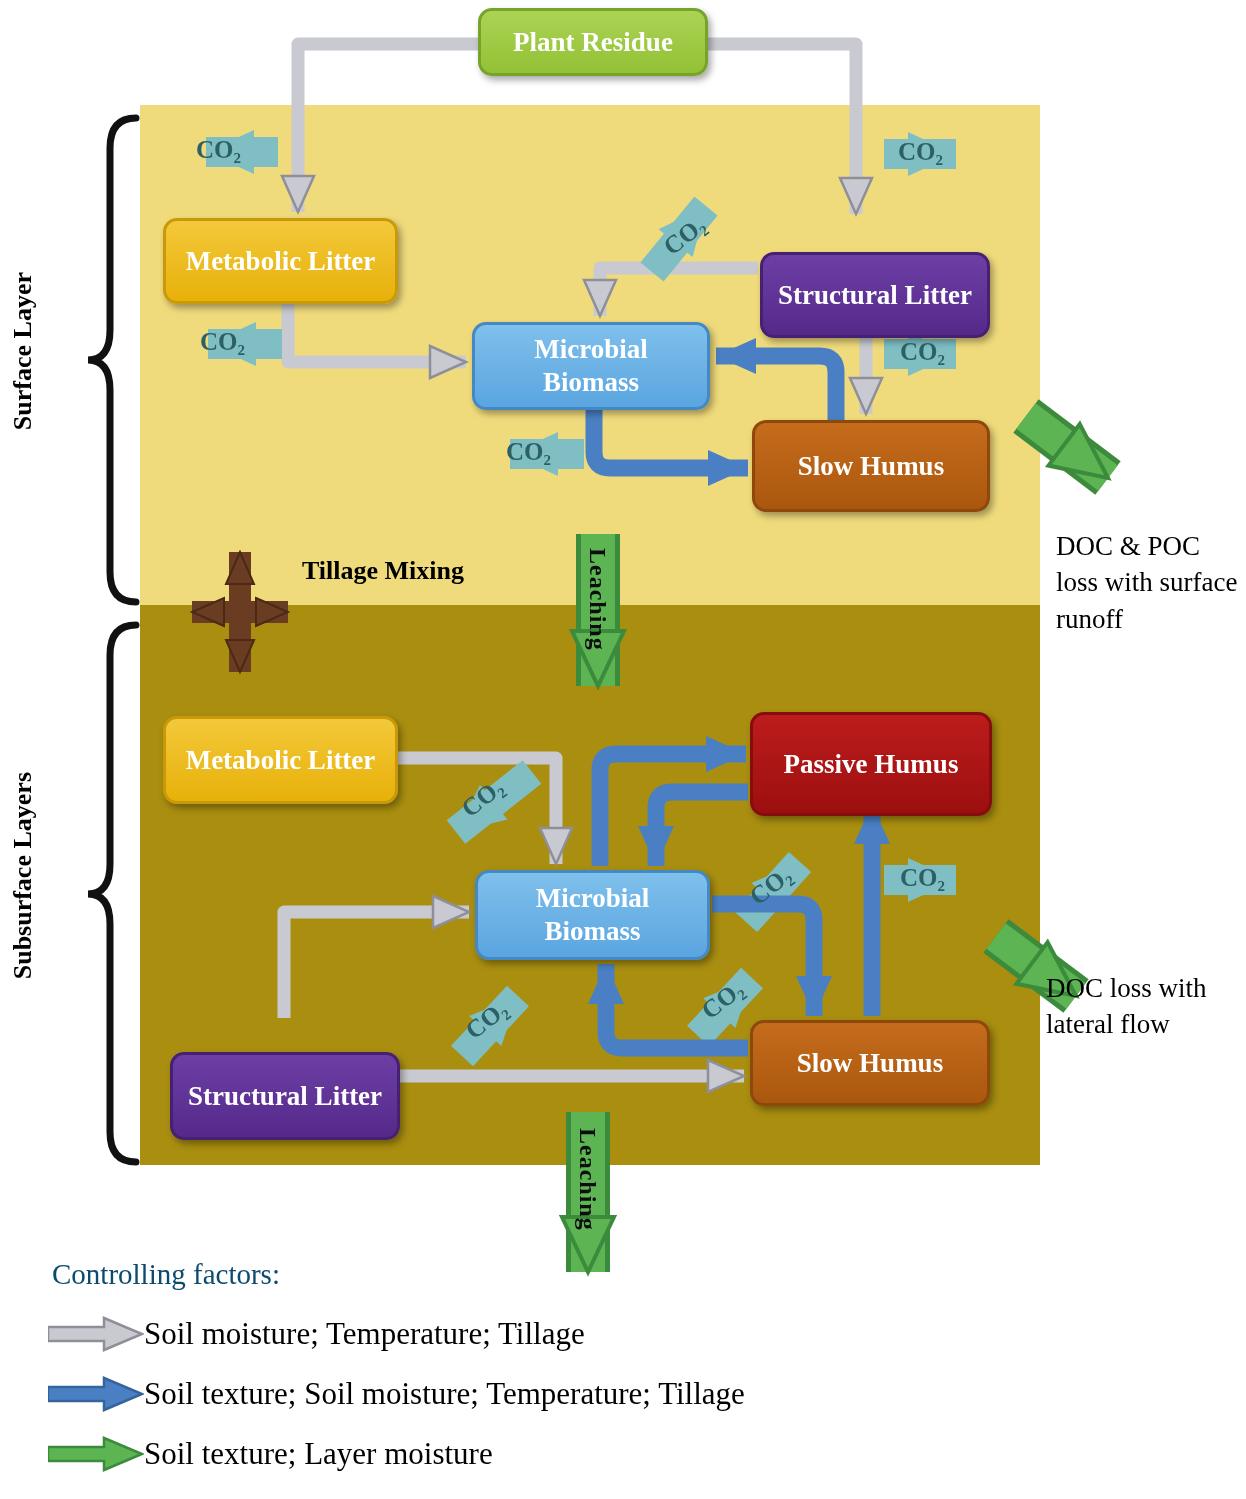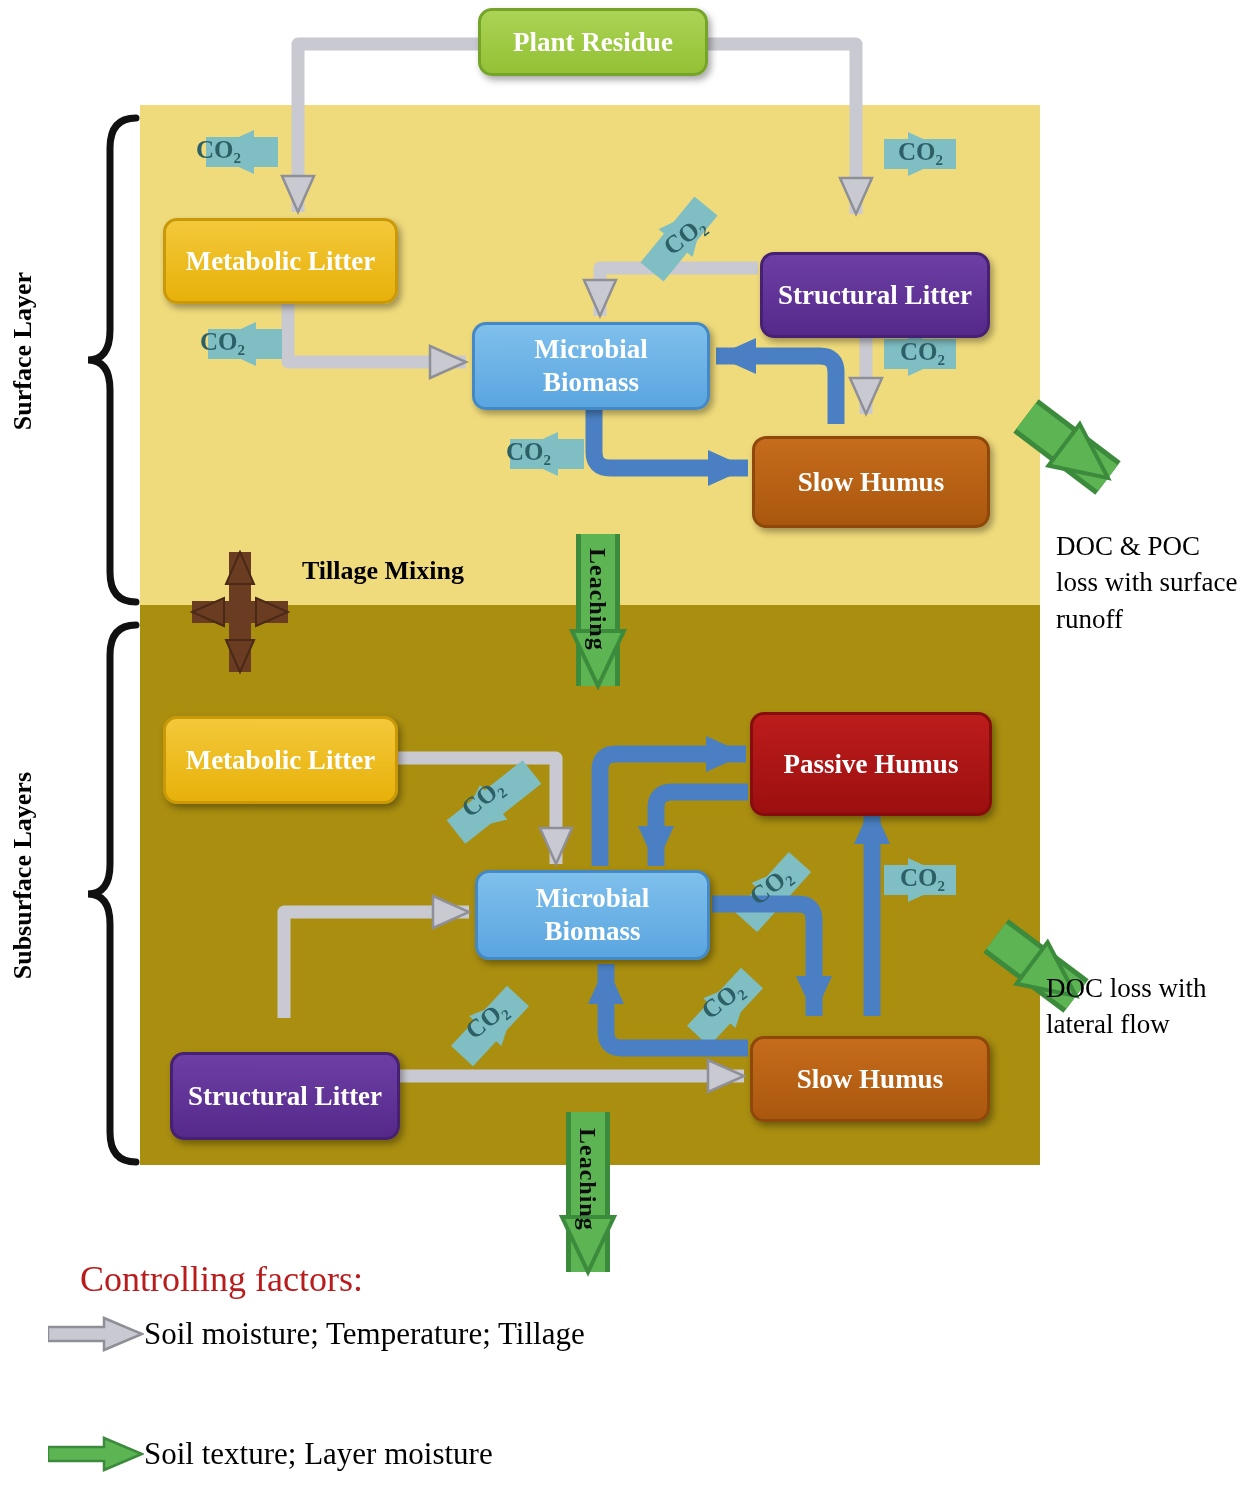--- a/index.html
+++ b/index.html
@@ -15,21 +15,21 @@
 
   .box {
     position:absolute; border-radius:14px; box-sizing:border-box;
     display:flex; align-items:center; justify-content:center; text-align:center;
     color:#ffffff; font-weight:bold; font-size:27px; line-height:1.22;
     padding:12px 10px; box-shadow:3px 4px 7px rgba(0,0,0,0.35);
   }
   .gold   { background:linear-gradient(180deg,#f3c83a,#e7b109); border:3px solid #c9990a; }
   .purple { background:linear-gradient(180deg,#6d3fa5,#55298a); border:3px solid #462173;margin-top:32px; }
   .blue   { background:linear-gradient(180deg,#7fc0ec,#5aa5e0); border:3px solid #4489c4; }
-  .brown  { background:linear-gradient(180deg,#c56c1c,#aa570e); border:3px solid #8e480c;margin-top:16px; }
+  .brown  { background:linear-gradient(180deg,#c56c1c,#aa570e); border:3px solid #8e480c; }
   .red    { background:linear-gradient(180deg,#bc1c1c,#9d0f0f); border:3px solid #850d0d; }
   .green-box { background:linear-gradient(180deg,#abd355,#93c135); border:3px solid #76a42a; }
 
   .co2 {
     position:absolute; font-weight:bold; font-size:25px; color:#2d5f66;
     white-space:nowrap;
   }
   .co2.diag { transform:rotate(-38deg); }
 
   .vert-label {
@@ -40,21 +40,21 @@
     position:absolute; writing-mode:vertical-rl;
     font-weight:bold; font-size:24px; color:#0d0d0d; letter-spacing:1px;
   }
   .flow-text {
     position:absolute; font-size:27px; color:#000; line-height:1.35;
   }
   .tillage-label {
     position:absolute; left:302px; top:556px; font-weight:bold; font-size:26px; color:#000;
   }
   .legend-title {
-    position:absolute; left:52px; top:1258px; font-size:36px; color:#b91c1c;margin-left:28px;
+    position:absolute; left:52px; top:1258px; font-size:29px; color:#0c4a6e;
   }
   .legend-row {
     position:absolute; left:48px; display:flex; align-items:center; 
     font-size:31px; color:#000; white-space:nowrap;
   }
 </style>
 </head>
 <body>
 
 <div class="canvas">
@@ -194,20 +194,26 @@
 
   <div class="legend-title">Controlling factors:</div>
 
   <div class="legend-row" style="top:1316px;">
     <svg width="96" height="36" viewBox="0 0 96 36">
       <polygon points="0,11 56,11 56,2 94,18 56,34 56,25 0,25" fill="#c9c9d1" stroke="#8f8f98" stroke-width="2.5"></polygon>
     </svg>
     <span>Soil moisture; Temperature; Tillage</span>
   </div>
 
+  <div class="legend-row" style="top:1376px;">
+    <svg width="96" height="36" viewBox="0 0 96 36">
+      <polygon points="0,11 56,11 56,2 94,18 56,34 56,25 0,25" fill="#4a80c3" stroke="#35639c" stroke-width="2.5"></polygon>
+    </svg>
+    <span>Soil texture; Soil moisture; Temperature; Tillage</span>
+  </div>
 
   <div class="legend-row" style="top:1436px;">
     <svg width="96" height="36" viewBox="0 0 96 36">
       <polygon points="0,11 56,11 56,2 94,18 56,34 56,25 0,25" fill="#5cb453" stroke="#3c8a3c" stroke-width="2.5"></polygon>
     </svg>
     <span>Soil texture; Layer moisture</span>
   </div>
 
 </div>
 

